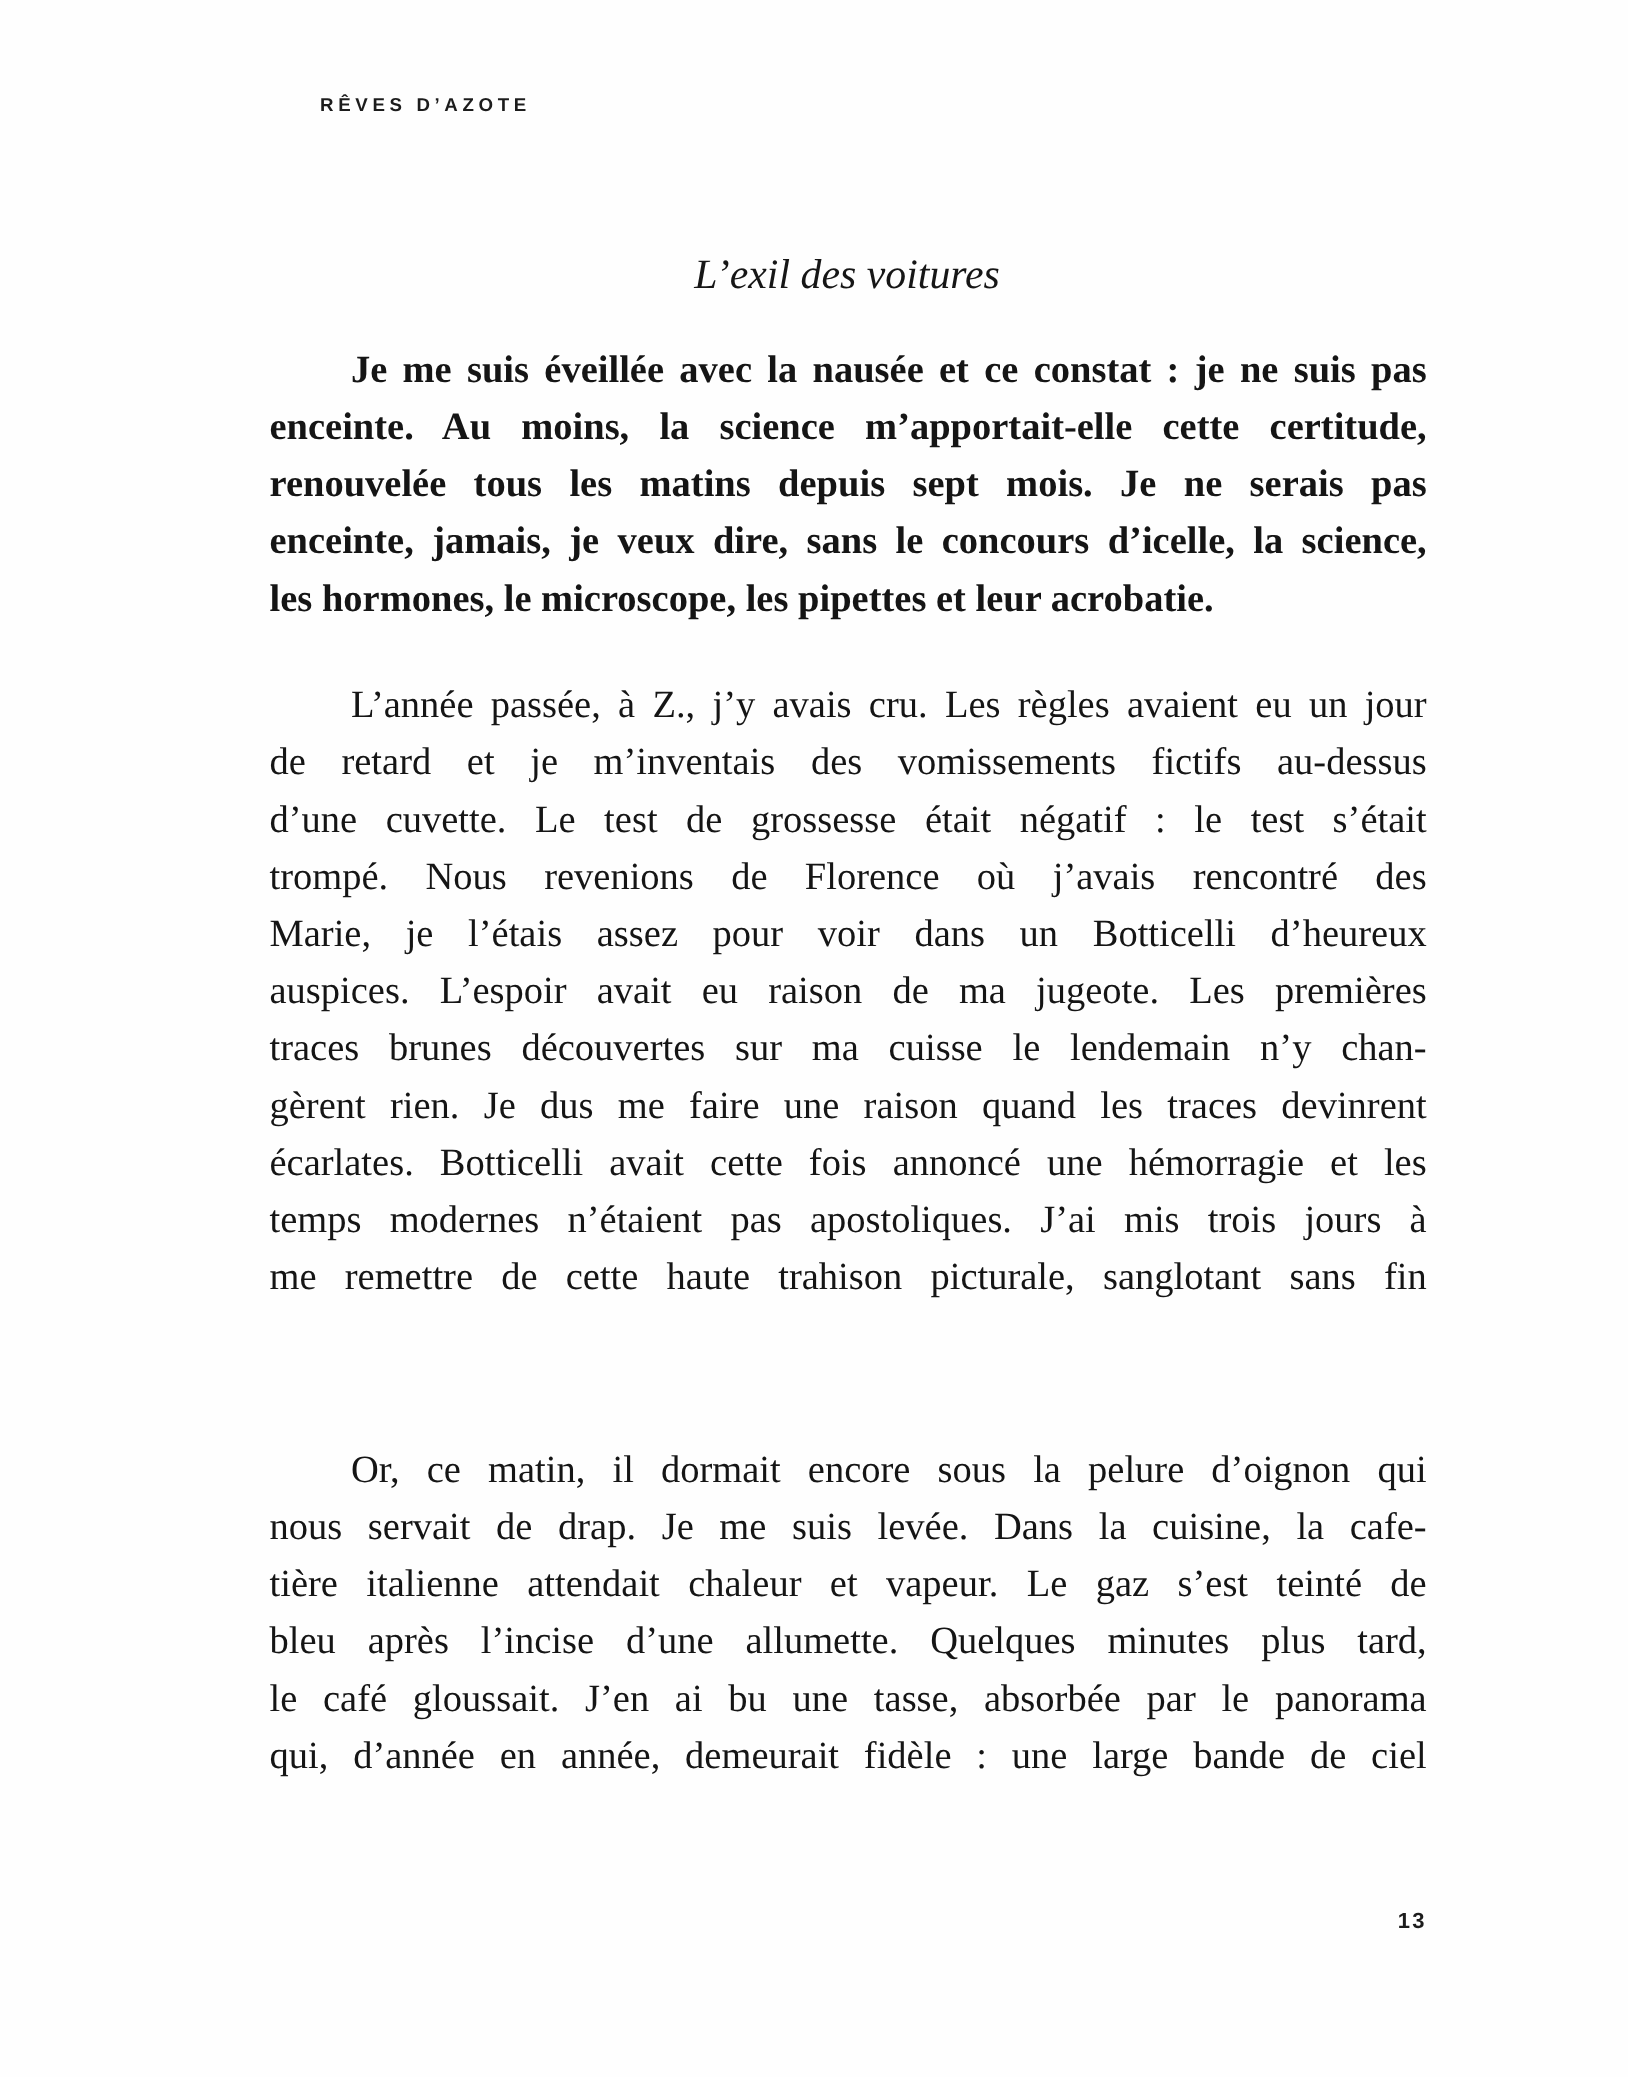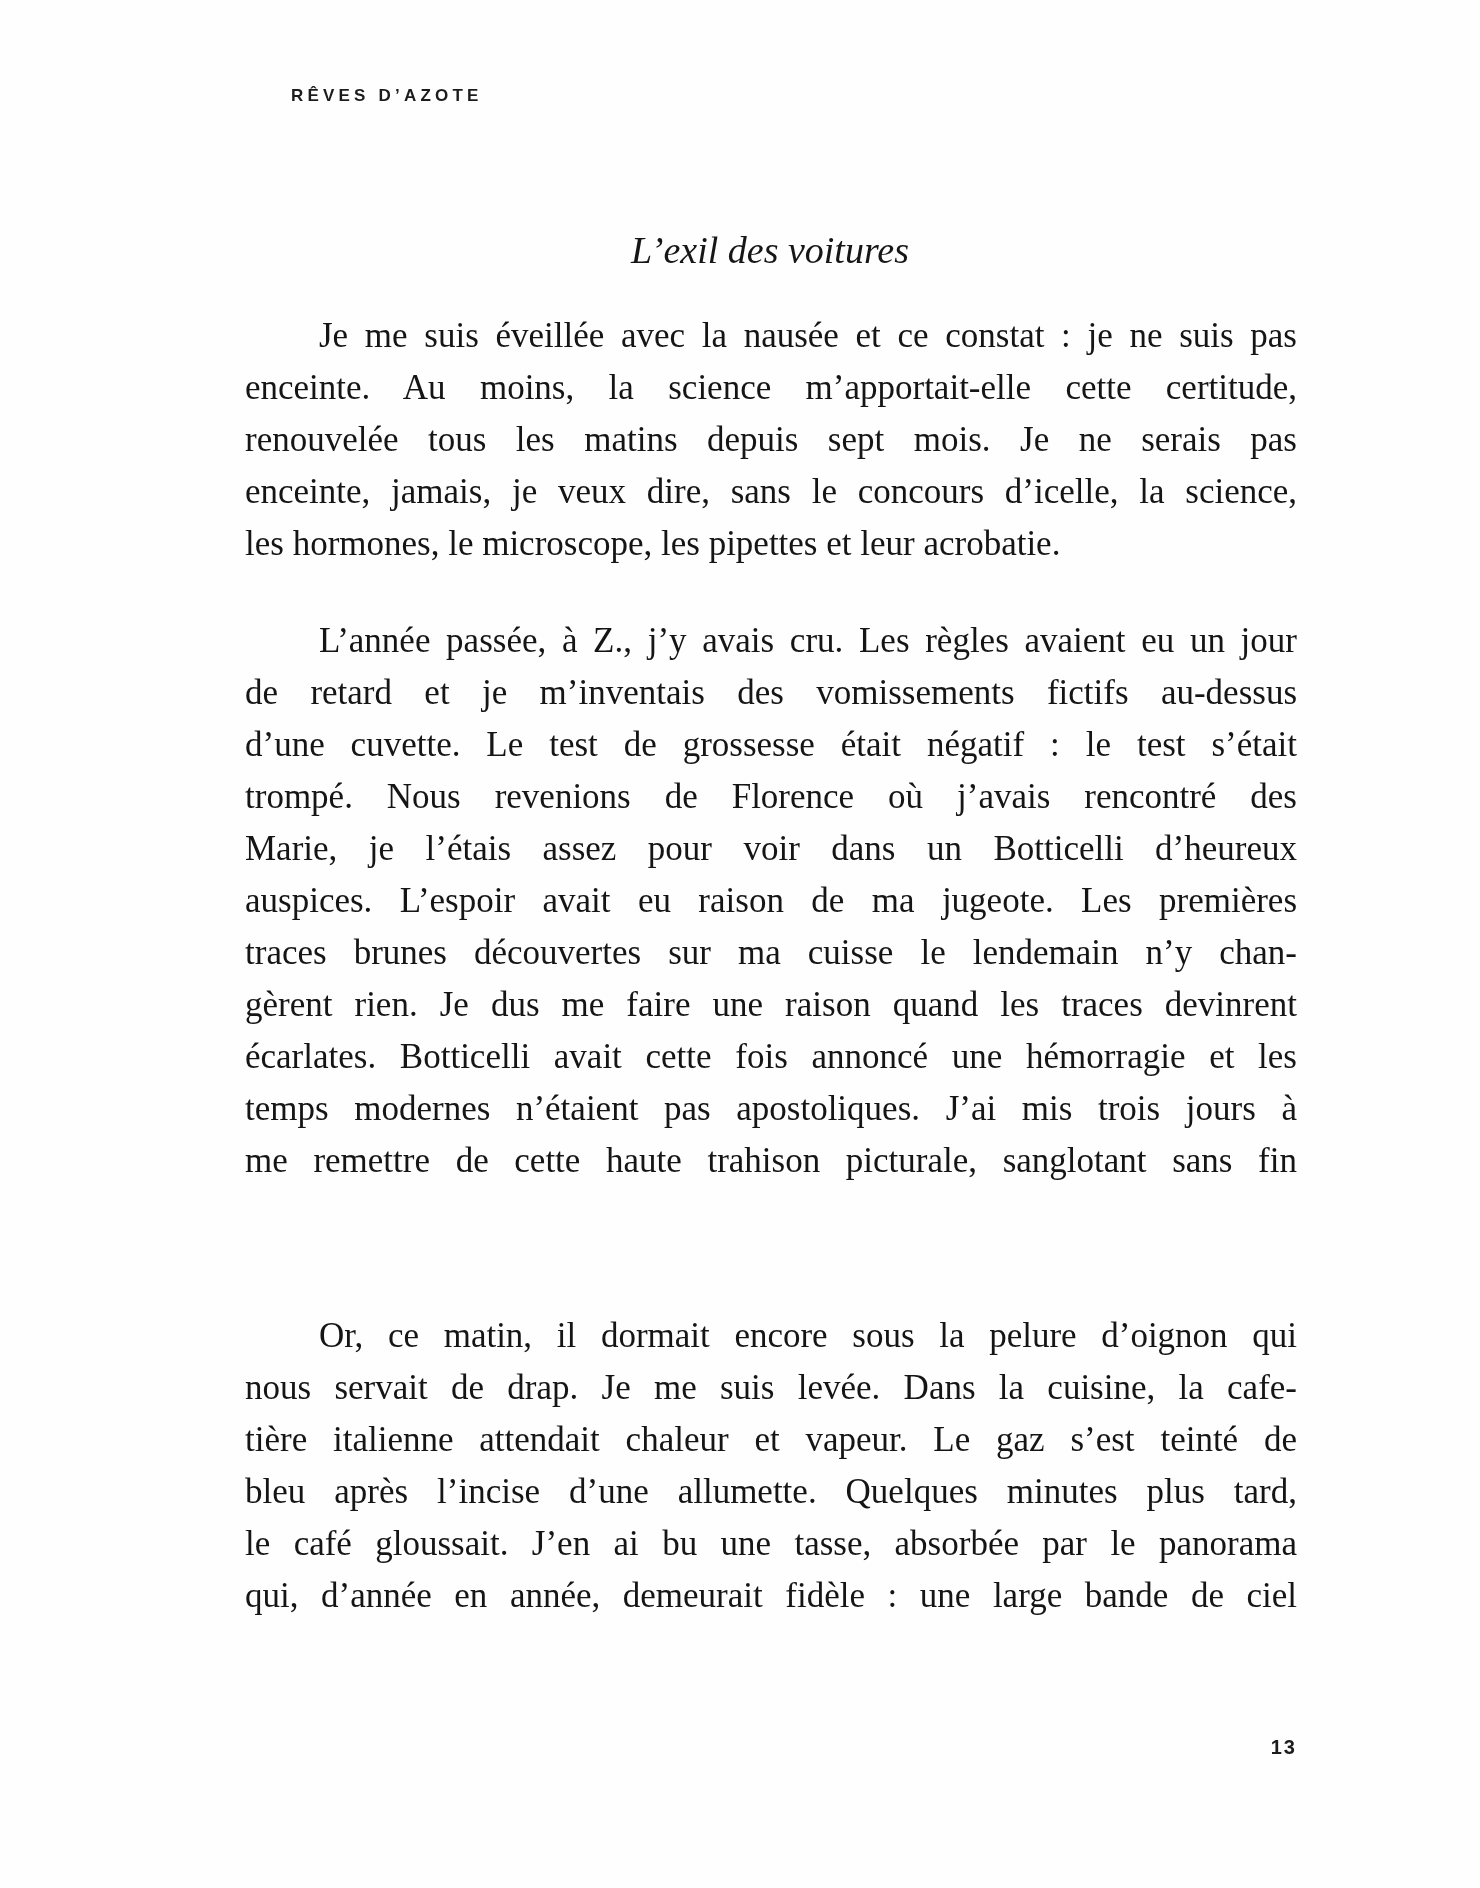--- a/index.html
+++ b/index.html
@@ -87,21 +87,21 @@
 </style>
 </head>
 <body>
 
 <div class="running-head">RÊVES D’AZOTE</div>
 
 <div class="chapter-title">L’exil des voitures</div>
 
 <div class="body-text">
 
-  <div class="para" style="top:310px;">
+  <div class="para" style="top:310px;font-weight:bold;">
     <span class="line indent"><span class="line-inner">Je me suis éveillée avec la nausée et ce constat : je ne suis pas</span></span>
     <span class="line"><span class="line-inner">enceinte. Au moins, la science m’apportait-elle cette certitude,</span></span>
     <span class="line"><span class="line-inner">renouvelée tous les matins depuis sept mois. Je ne serais pas</span></span>
     <span class="line"><span class="line-inner">enceinte, jamais, je veux dire, sans le concours d’icelle, la science,</span></span>
     <span class="line last"><span class="line-inner">les hormones, le microscope, les pipettes et leur acrobatie.</span></span>
   </div>
 
   <div class="para" style="top:615px;">
     <span class="line indent"><span class="line-inner">L’année passée, à Z., j’y avais cru. Les règles avaient eu un jour</span></span>
     <span class="line"><span class="line-inner">de retard et je m’inventais des vomissements fictifs au-dessus</span></span>

